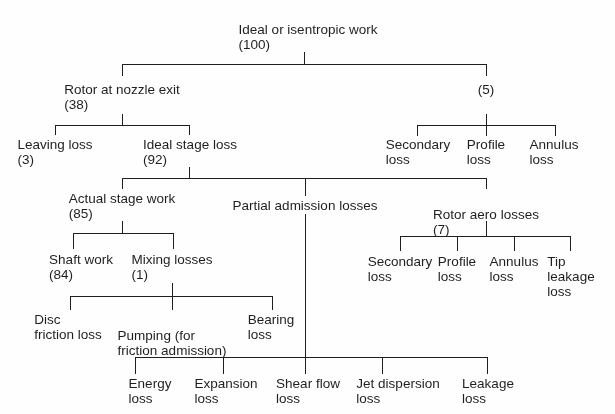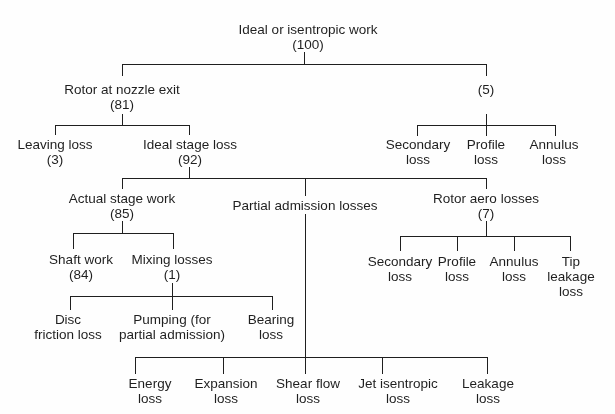--- a/index.html
+++ b/index.html
@@ -1,21 +1,21 @@
 <!DOCTYPE html>
 <html><head>
 <meta charset="utf-8">
 <style>
   html,body{margin:0;padding:0;background:#ffffff;}
   .stage{
     position:relative;width:615px;height:414px;background:#fefefe;overflow:hidden;
     font-family:"Liberation Sans", sans-serif;color:#1f1f1f;
   }
   .node{
-    position:absolute;transform:translateX(-50%);text-align:center;
+    position:absolute;transform:translateX(-50%);
     white-space:nowrap;font-size:13.5px;line-height:15px;
   }
   .hl{position:absolute;height:1px;background:#1f1f1f;}
   .vl{position:absolute;width:1px;background:#1f1f1f;}
 </style>
 </head>
 <body>
 
 <div class="stage">
 
@@ -67,21 +67,21 @@
   <div class="vl" style="left:382px;top:357px;height:17px"></div>
   <div class="vl" style="left:487px;top:357px;height:17px"></div>
 
   <div class="node" style="left:308px;top:22px">
     <div>Ideal or isentropic work</div>
     <div>(100)</div>
   </div>
 
   <div class="node" style="left:122px;top:82px">
     <div>Rotor at nozzle exit</div>
-    <div>(81)</div>
+    <div>(38)</div>
   </div>
 
   <div class="node" style="left:486px;top:82px">
     <div>(5)</div>
   </div>
 
   <div class="node" style="left:55px;top:137px">
     <div>Leaving loss</div>
     <div>(3)</div>
   </div>
@@ -108,21 +108,21 @@
 
   <div class="node" style="left:122px;top:191px">
     <div>Actual stage work</div>
     <div>(85)</div>
   </div>
 
   <div class="node" style="left:305px;top:198px">
     <div>Partial admission losses</div>
   </div>
 
-  <div class="node" style="left:486px;top:191px">
+  <div class="node" style="left:486px;top:207px">
     <div>Rotor aero losses</div>
     <div>(7)</div>
   </div>
 
   <div class="node" style="left:81px;top:252px">
     <div>Shaft work</div>
     <div>(84)</div>
   </div>
 
   <div class="node" style="left:172px;top:252px">
@@ -149,23 +149,23 @@
     <div>Tip</div>
     <div>leakage</div>
     <div>loss</div>
   </div>
 
   <div class="node" style="left:68px;top:312px">
     <div>Disc</div>
     <div>friction loss</div>
   </div>
 
-  <div class="node" style="left:172px;top:312px">
+  <div class="node" style="left:172px;top:328px">
     <div>Pumping (for</div>
-    <div>partial admission)</div>
+    <div>friction admission)</div>
   </div>
 
   <div class="node" style="left:271px;top:312px">
     <div>Bearing</div>
     <div>loss</div>
   </div>
 
   <div class="node" style="left:150px;top:376px">
     <div>Energy</div>
     <div>loss</div>
@@ -175,21 +175,21 @@
     <div>Expansion</div>
     <div>loss</div>
   </div>
 
   <div class="node" style="left:308px;top:376px">
     <div>Shear flow</div>
     <div>loss</div>
   </div>
 
   <div class="node" style="left:398px;top:376px">
-    <div>Jet isentropic</div>
+    <div>Jet dispersion</div>
     <div>loss</div>
   </div>
 
   <div class="node" style="left:488px;top:376px">
     <div>Leakage</div>
     <div>loss</div>
   </div>
 
 </div>
 

